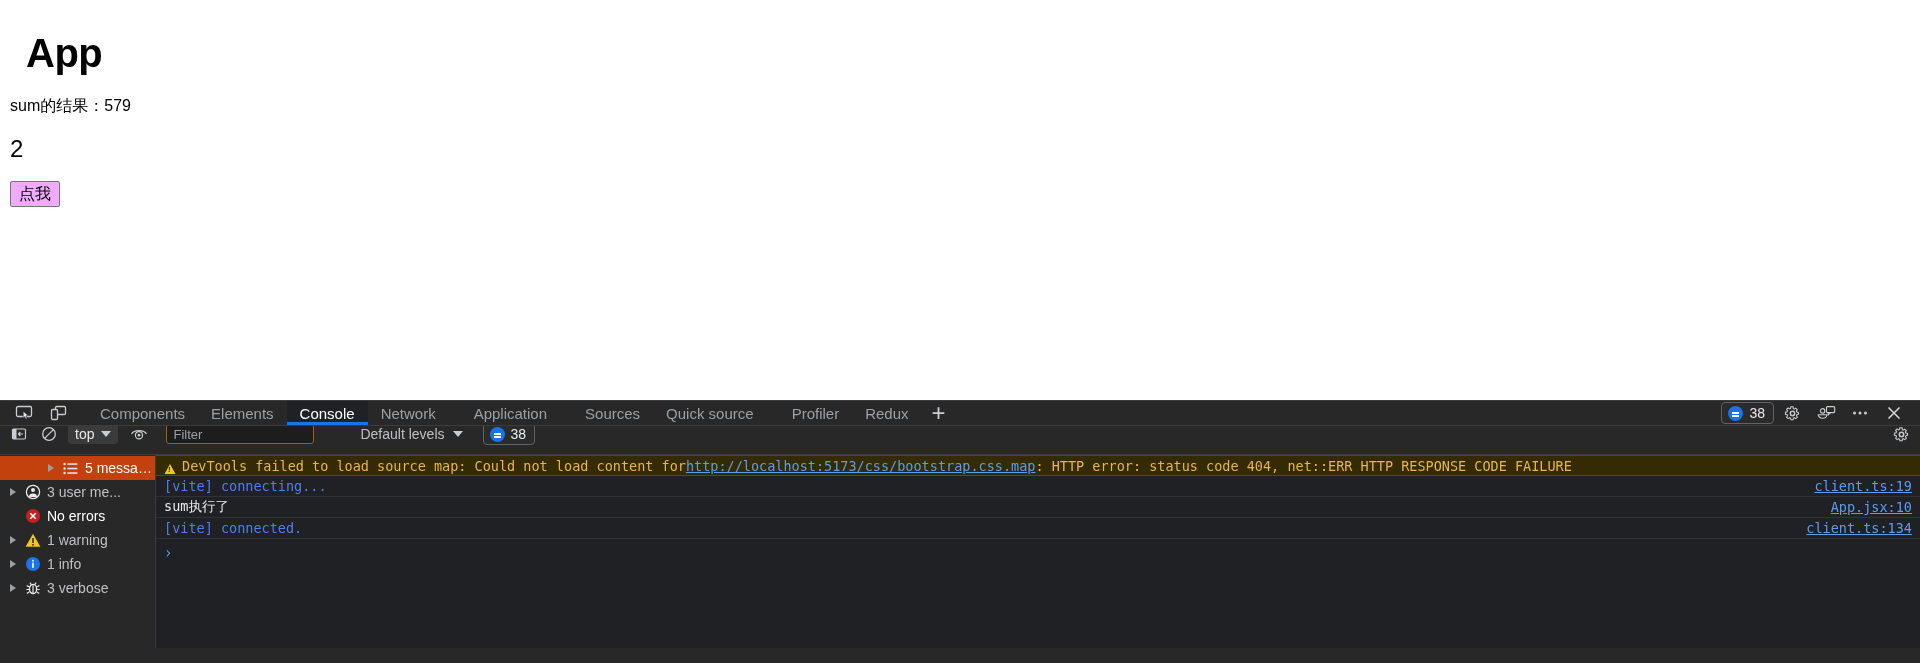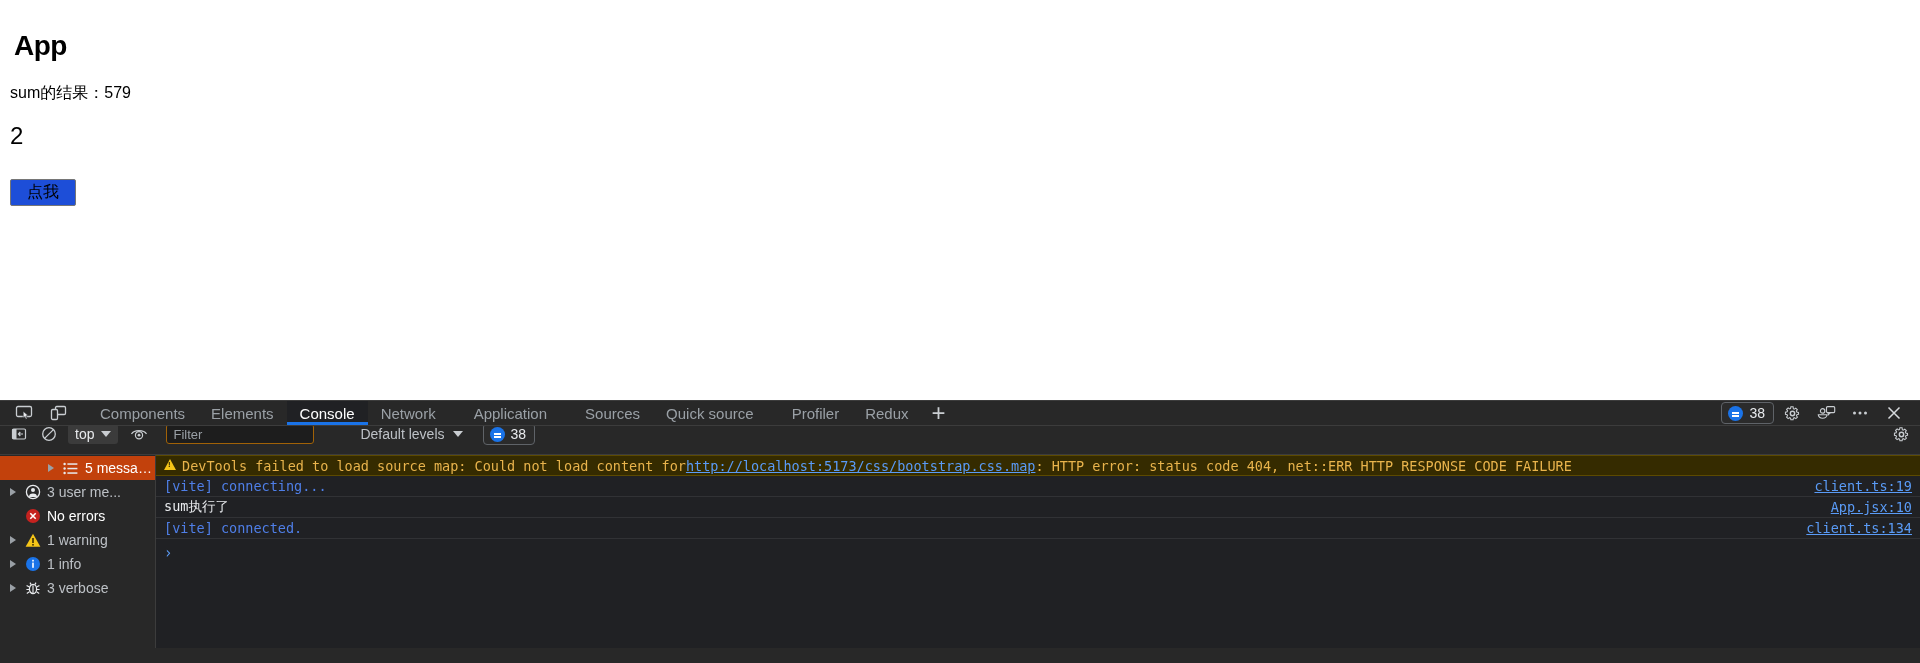--- a/index.html
+++ b/index.html
@@ -12,50 +12,49 @@
   }
 
   
   #page-area {
     position: absolute;
     left: 0; top: 0; width: 1920px; height: 400px;
     background: #ffffff;
     padding: 10px 10px 0 10px;
   }
   #app-title {
-    font-size: 28px;
+    font-size: 40px;
     font-weight: bold;
     color: #000000;
-    margin: 21px 0 21px 4px;
+    margin: 21px 0 21px 16px;
     line-height: 1.1;
     letter-spacing: -0.5px;
   }
   #sum-line {
     font-size: 16px;
     color: #000000;
     margin: 0 0 16px 0;
     line-height: 1.2;
   }
   #count-line {
     font-size: 24px;
     color: #000000;
     margin: 21px 0 18px 0;
     line-height: 1.1;
   }
   #click-button {
     font-family: "Liberation Sans", sans-serif;
     font-size: 16px;
     color: #000000;
-    background: #1d4ed8;
+    background: #f0abfc;
     border: 1px solid #767676;
     border-radius: 2px;
-    padding: 2px 16px;
+    padding: 2px 8px;
     line-height: 1.3;
     cursor: pointer;
-    margin-top: 12px;
   }
 
   
   #devtools {
     position: absolute;
     left: 0; top: 400px; width: 1920px; height: 263px;
     background: #282828;
     color: #e8eaed;
     font-family: "Liberation Sans", sans-serif;
     border-top: 1px solid #3c3c3c;
@@ -270,21 +269,21 @@
     border-bottom: 1px solid #313235;
     white-space: nowrap;
   }
   .msg-row.warn {
     background: #352b00;
     border-top: 1px solid #5c4a00;
     border-bottom: 1px solid #5c4a00;
     color: #e9b44c;
   }
   .msg-row.plain { color: #e8eaed; }
-  .msg-text { display: flex; align-items: flex-start; gap: 0; overflow: hidden; }
+  .msg-text { display: flex; align-items: flex-end; gap: 0; overflow: hidden; }
   .warn-tri {
     display: inline-block;
     width: 0; height: 0;
     border-left: 6px solid transparent;
     border-right: 6px solid transparent;
     border-bottom: 11px solid #f5c518;
     position: relative;
     margin-right: 6px;
     top: 1px;
   }

